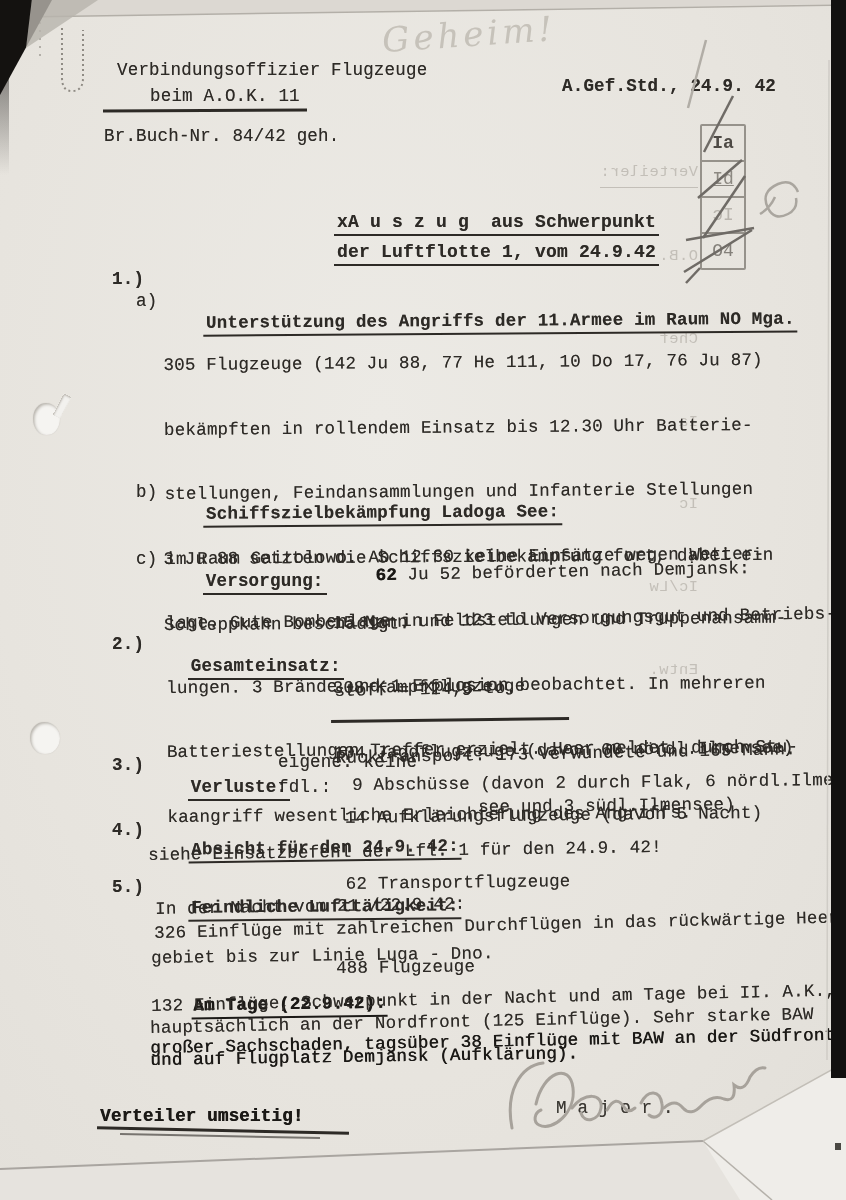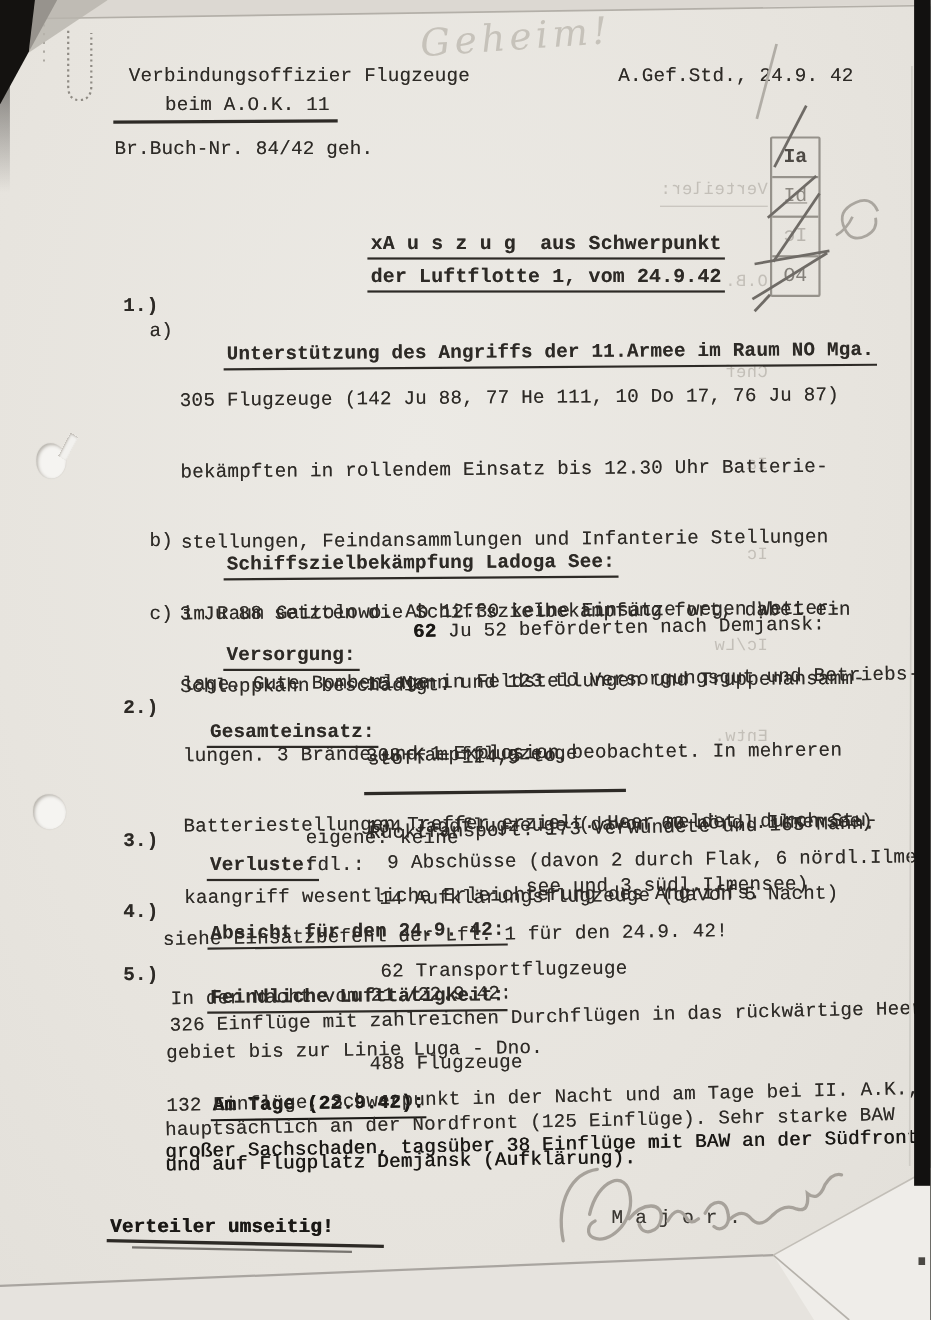--- a/index.html
+++ b/index.html
@@ -35,21 +35,21 @@
 </head>
 <body>
 
 <div id="page">
 
   <div class="hand" style="left:382px;top:14px;font-size:34px;letter-spacing:4px;transform:rotate(-4deg);">Geheim!</div>
 
   <div class="t zz" style="left:117px;top:60px;">Verbindungsoffizier Flugzeuge</div>
   <div class="t zz" style="left:150px;top:86px;">beim A.O.K. 11</div>
   <div class="bar" style="left:103px;top:109px;width:204px;height:3px;transform:rotate(-.3deg);"></div>
-  <div class="t zz" style="left:562px;top:60px;">A.Gef.Std., 24.9. 42</div>
+  <div class="t zz" style="left:562px;top:76px;font-weight:bold;">A.Gef.Std., 24.9. 42</div>
   <div class="t zz" style="left:104px;top:126px;">Br.Buch-Nr. 84/42 geh.</div>
 
   <div class="bleed">
     <div><span class="ul">Verteiler:</span></div>
     <div>O.B.</div>
     <div>Chef</div>
     <div>Ia</div>
     <div>Ic</div>
     <div>Ic/Lw</div>
     <div>Entw.</div>
@@ -88,21 +88,21 @@
   <div class="t zz" style="left:136px;top:482px;">b)</div>
   <div class="t b zz" style="left:163px;top:482px;transform:rotate(-.4deg);transform-origin:left top;">
     <span class="u">Schiffszielbekämpfung Ladoga See:</span>
   </div>
   <div class="t blk zz" style="left:163px;top:504px;line-height:22px;transform:rotate(-.4deg);transform-origin:left top;">
     <div>3 Ju 88 setzten die Schiffszielbekämpfung fort, dabei ein</div>
     <div>Schleppkahn beschädigt.</div>
   </div>
 
   <div class="t zz" style="left:136px;top:549px;">c)</div>
-  <div class="t b zz" style="left:163px;top:564px;">
+  <div class="t b zz" style="left:163px;top:549px;">
     <span class="u">Versorgung:</span>
   </div>
   <div class="t zz" style="left:332px;top:544px;transform:rotate(-1.1deg);transform-origin:left top;">
     <span class="b dk">62</span><span> Ju 52 beförderten nach Demjansk:</span>
   </div>
   <div class="t blk zz" style="left:332px;top:567px;line-height:22.5px;transform:rotate(-1.1deg);transform-origin:left top;">
     <div>15 Mann und 123 to Versorgungsgut und Betriebs-</div>
     <div>stoff = 124,5 to.</div>
     <div>Rücktransport: 173 Verwundete und 165 Mann.</div>
   </div>

